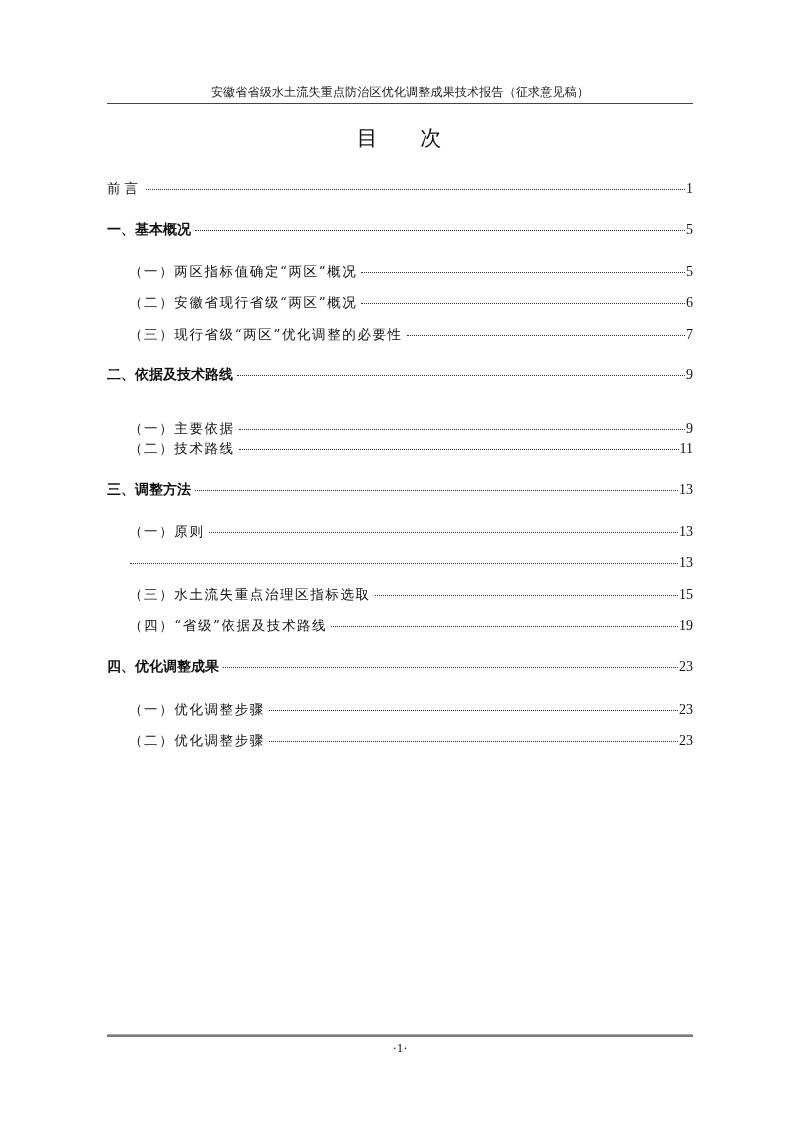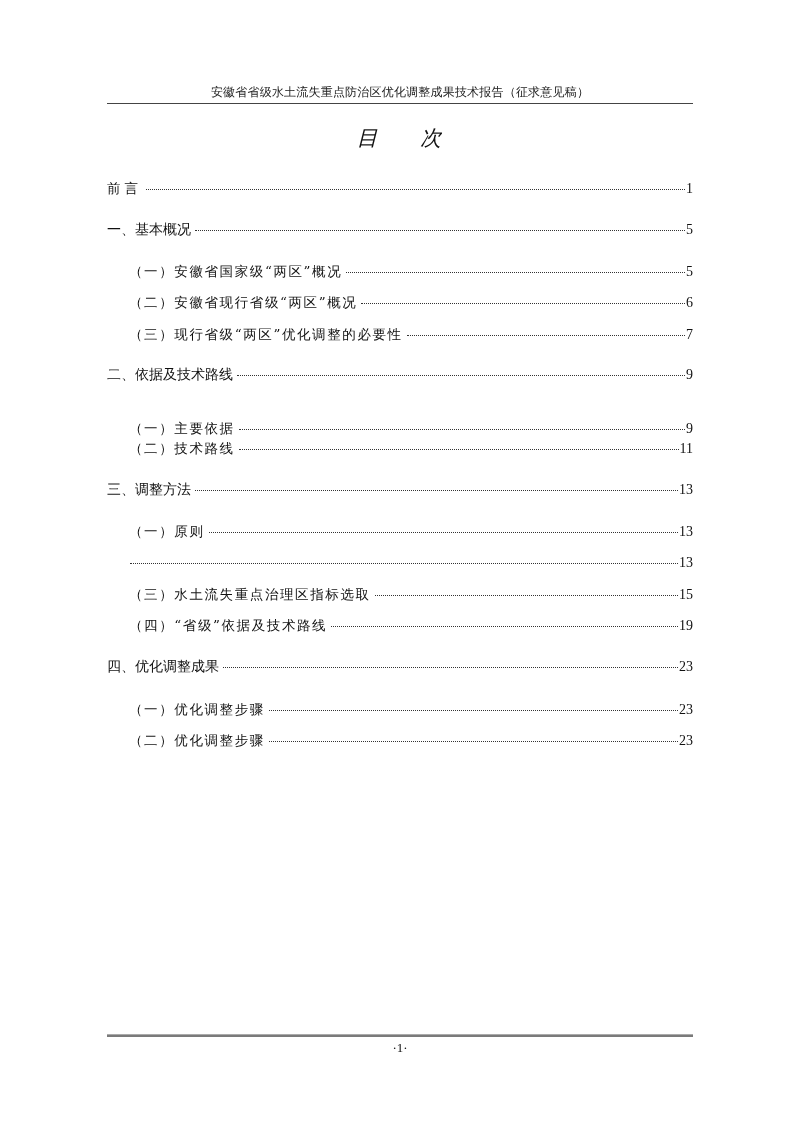--- a/index.html
+++ b/index.html
@@ -41,21 +41,20 @@
       width: 800px;
       top: 124px;
       text-align: center;
       font-family: "DejaVu Sans", "Liberation Sans", sans-serif;
       font-size: 21px;
       line-height: 28px;
       letter-spacing: 18px;
       padding-left: 16px;
       box-sizing: border-box;
       color: #111;
-      font-style: italic;
     }
     .toc {
       position: absolute;
       left: 107px;
       top: 0;
       width: 586px;
     }
     .toc-entry {
       position: absolute;
       left: 0;
@@ -65,21 +64,21 @@
       font-size: 13.5px;
       line-height: 18px;
       height: 18px;
       white-space: nowrap;
     }
     .toc-entry.level-1 {
       font-weight: bold;
       font-size: 14px;
     }
     .toc-entry.level-1 .entry-label {
-      font-weight: normal;
+      font-weight: bold;
       text-align: right;
     }
     .toc-entry.level-2 {
       padding-left: 22px;
       width: 564px;
       letter-spacing: 1.6px;
     }
     .toc-entry.preface {
       letter-spacing: 4px;
     }
@@ -144,21 +143,21 @@
     <span class="entry-leader"></span>
     <span class="entry-page">1</span>
   </div>
 
   <div class="toc-entry level-1" style="top:216px">
     <span class="entry-label">一、基本概况</span>
     <span class="entry-leader"></span>
     <span class="entry-page">5</span>
   </div>
   <div class="toc-entry level-2" style="top:258px">
-    <span class="entry-label">（一）安徽省国家级“两区”概况</span>
+    <span class="entry-label">（一）两区指标值确定“两区”概况</span>
     <span class="entry-leader"></span>
     <span class="entry-page">5</span>
   </div>
   <div class="toc-entry level-2" style="top:289px">
     <span class="entry-label">（二）安徽省现行省级“两区”概况</span>
     <span class="entry-leader"></span>
     <span class="entry-page">6</span>
   </div>
   <div class="toc-entry level-2" style="top:321px">
     <span class="entry-label">（三）现行省级“两区”优化调整的必要性</span>

